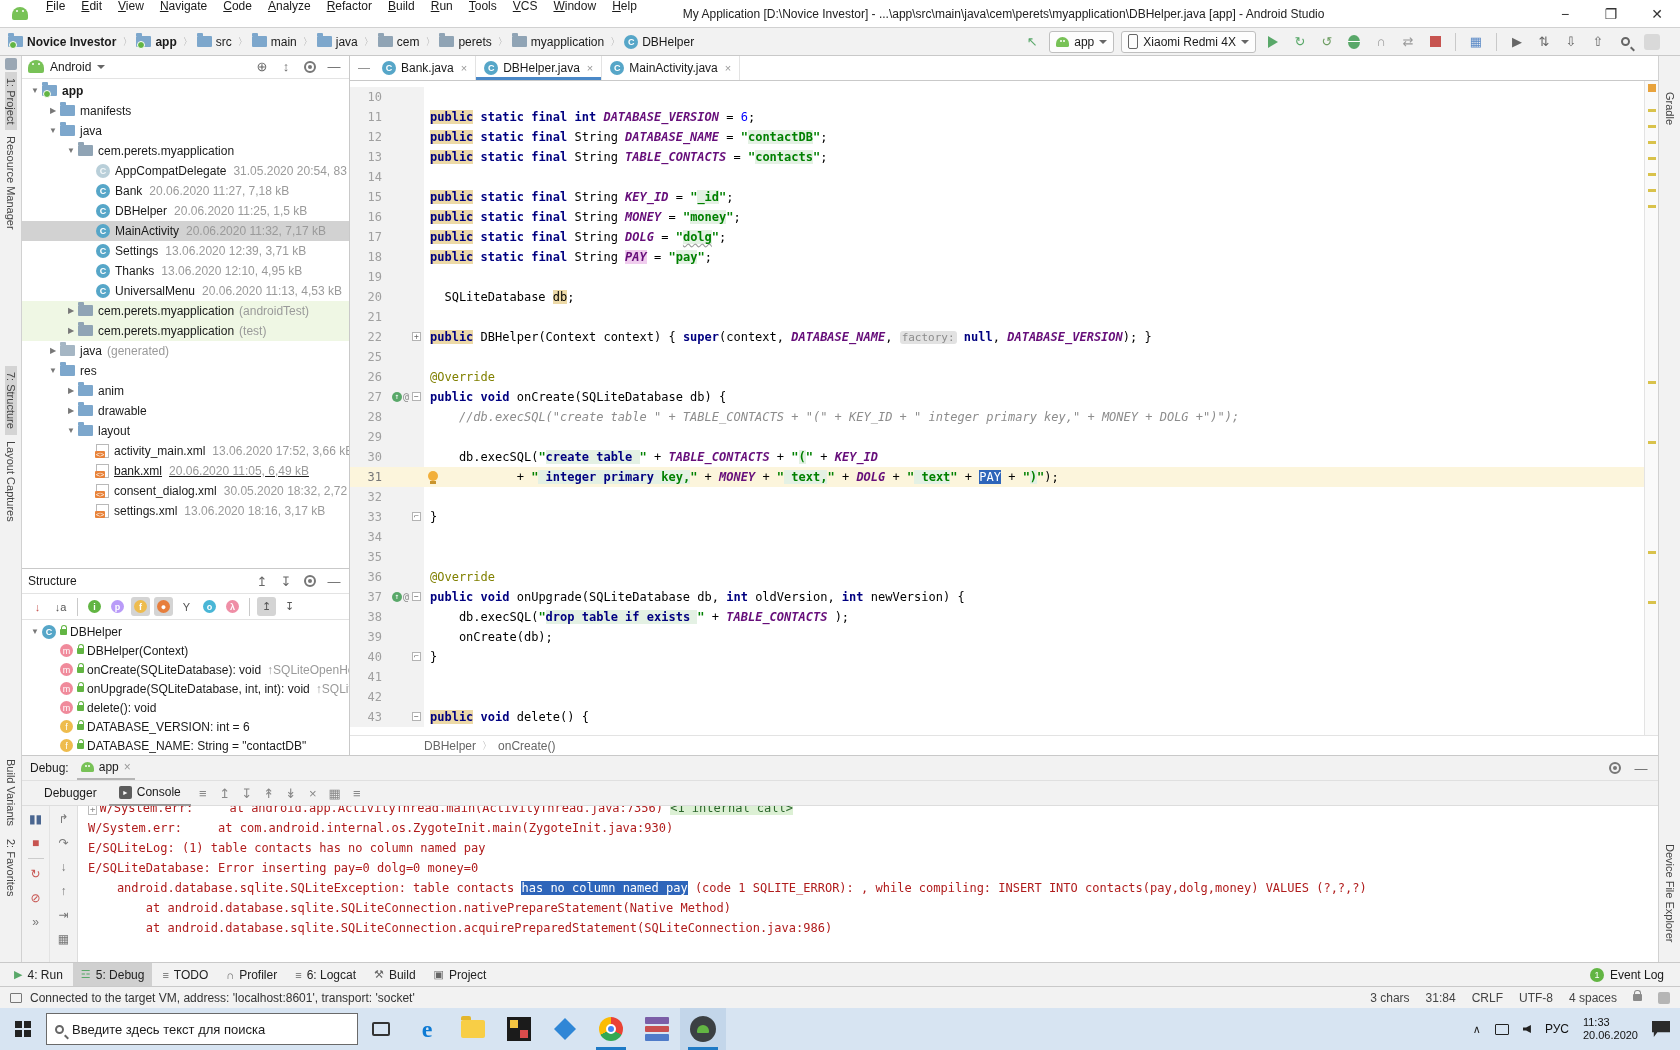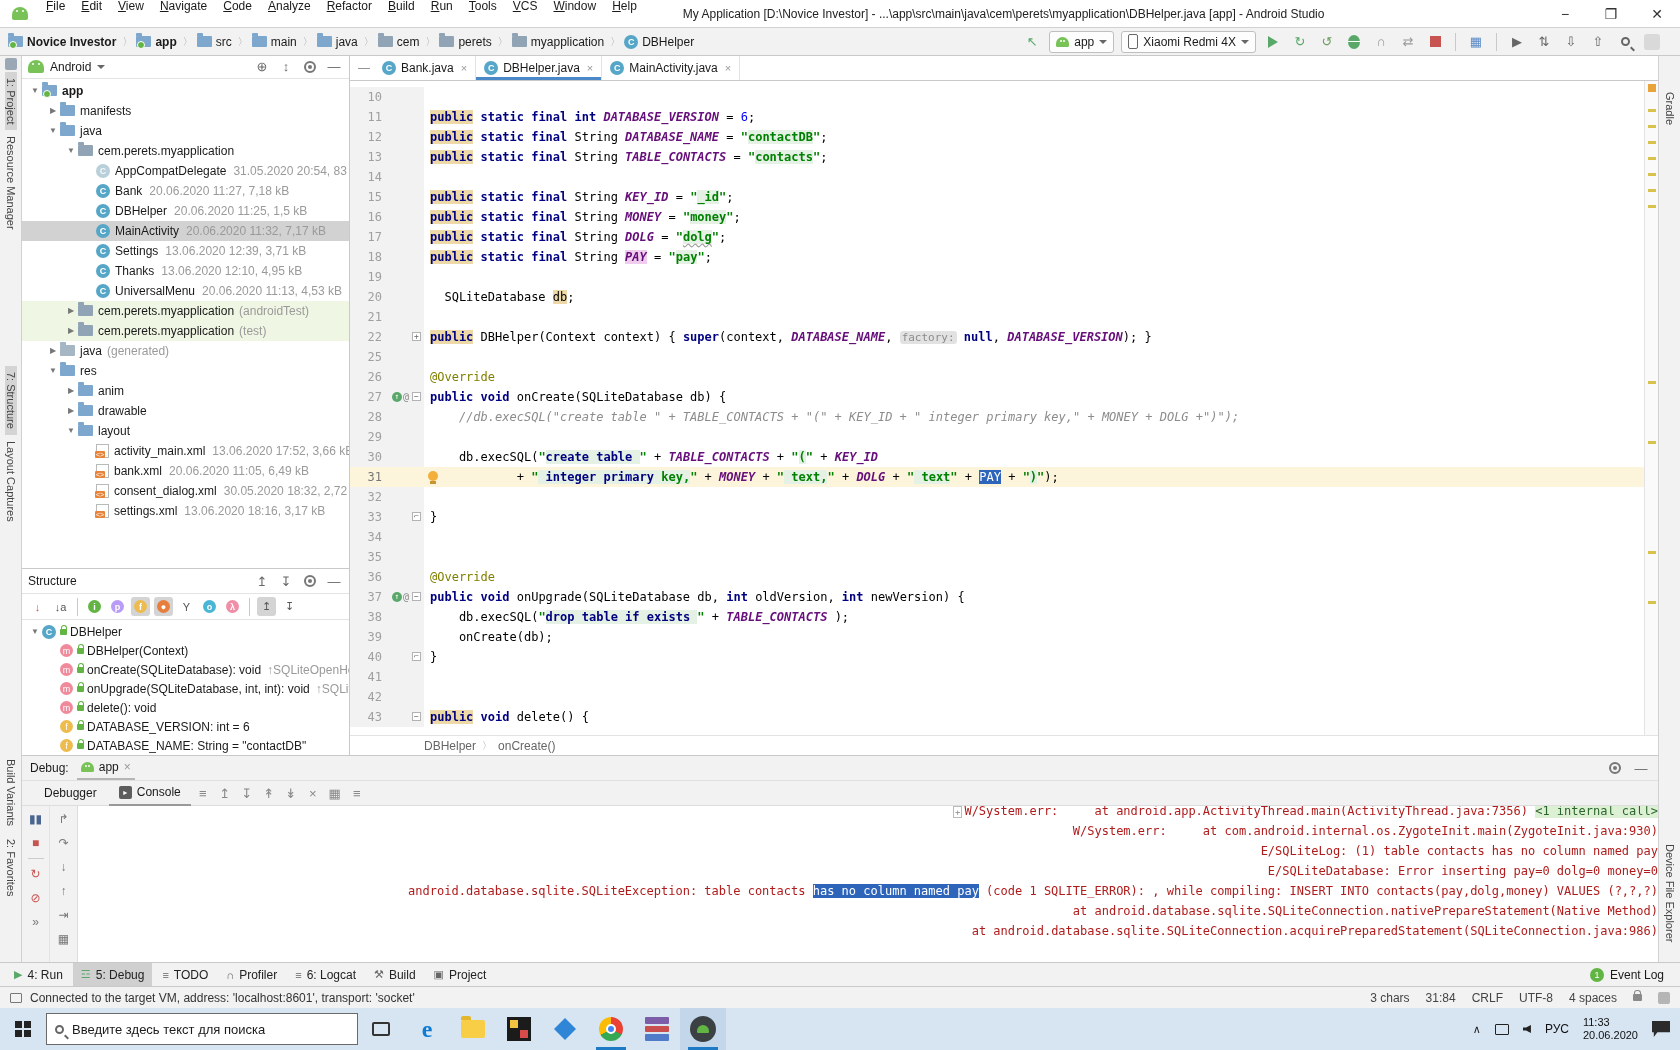--- a/index.html
+++ b/index.html
@@ -142,21 +142,21 @@
   .dtab.active { border-bottom:2px solid #999; }
   .console-ico { width:13px; height:13px; background:#5d5d5d; color:#fff; font-size:8px; display:flex; align-items:center; justify-content:center; border-radius:2px; }
   .ct-ico { width:20px; height:20px; display:flex; align-items:center; justify-content:center; color:#888; font-size:13px; }
   .dbg-body { flex:1; display:flex; overflow:hidden; }
   .rail { width:28px; background:#f2f2f2; display:flex; flex-direction:column; align-items:center; padding-top:4px; gap:6px; }
   .rail.r1 { border-right:1px solid #e3e3e3; }
   .rail.r2 { border-right:1px solid #ddd; }
   .rail-ico { width:18px; height:18px; display:flex; align-items:center; justify-content:center; font-size:12px; }
   .rail-sep { width:16px; height:1px; background:#ccc; }
   .console { flex:1; overflow:hidden; font-family:"DejaVu Sans Mono", monospace; font-size:12px; padding-left:10px; margin-top:-6px; }
-  .conline { height:20px; line-height:23px; white-space:pre; color:#b01c1c;text-align:right; }
+  .conline { height:20px; line-height:16px; white-space:pre; color:#b01c1c; }
   .con-hl { background:#dcf0d4; color:#2c662c; }
   .con-sel { background:#2e65ba; color:#fff; }
   .con-fold { color:#888; font-size:9px; border:1px solid #bbb; background:#fff; padding:0 1px; margin-right:2px; }
 
   
   .twbar { position:absolute; top:962px; left:0; width:1680px; height:24px; background:#f2f2f2; border-top:1px solid #c9c9c9; display:flex; align-items:center; padding:0 6px; gap:2px; }
   .tw-item { display:flex; align-items:center; gap:5px; padding:0 8px; height:23px; color:#222; }
   .tw-item.active { background:#d0d0d0; }
   .tw-glyph { font-size:11px; color:#666; }
   .eventlog { margin-left:auto; display:flex; align-items:center; gap:6px; padding-right:10px; }
@@ -433,21 +433,21 @@
                 <span class="tarrow">▼</span>
                 <span class="folder f-blue"></span>
                 <span class="tlabel">layout</span>
               </div>
               <div class="trow" style="padding-left: 60px;">
                 <span class="tarrow"></span>
                 <span class="xml-ico"></span>
                 <span class="tlabel">activity_main.xml</span>
                 <span class="tmeta">13.06.2020 17:52, 3,66 kB</span>
               </div>
-              <div class="trow" style="padding-left: 60px;">
+              <div class="trow" style="padding-left: 60px; text-decoration: underline;">
                 <span class="tarrow"></span>
                 <span class="xml-ico"></span>
                 <span class="tlabel">bank.xml</span>
                 <span class="tmeta">20.06.2020 11:05, 6,49 kB</span>
               </div>
               <div class="trow" style="padding-left: 60px;">
                 <span class="tarrow"></span>
                 <span class="xml-ico"></span>
                 <span class="tlabel">consent_dialog.xml</span>
                 <span class="tmeta">30.05.2020 18:32, 2,72 kB</span>

